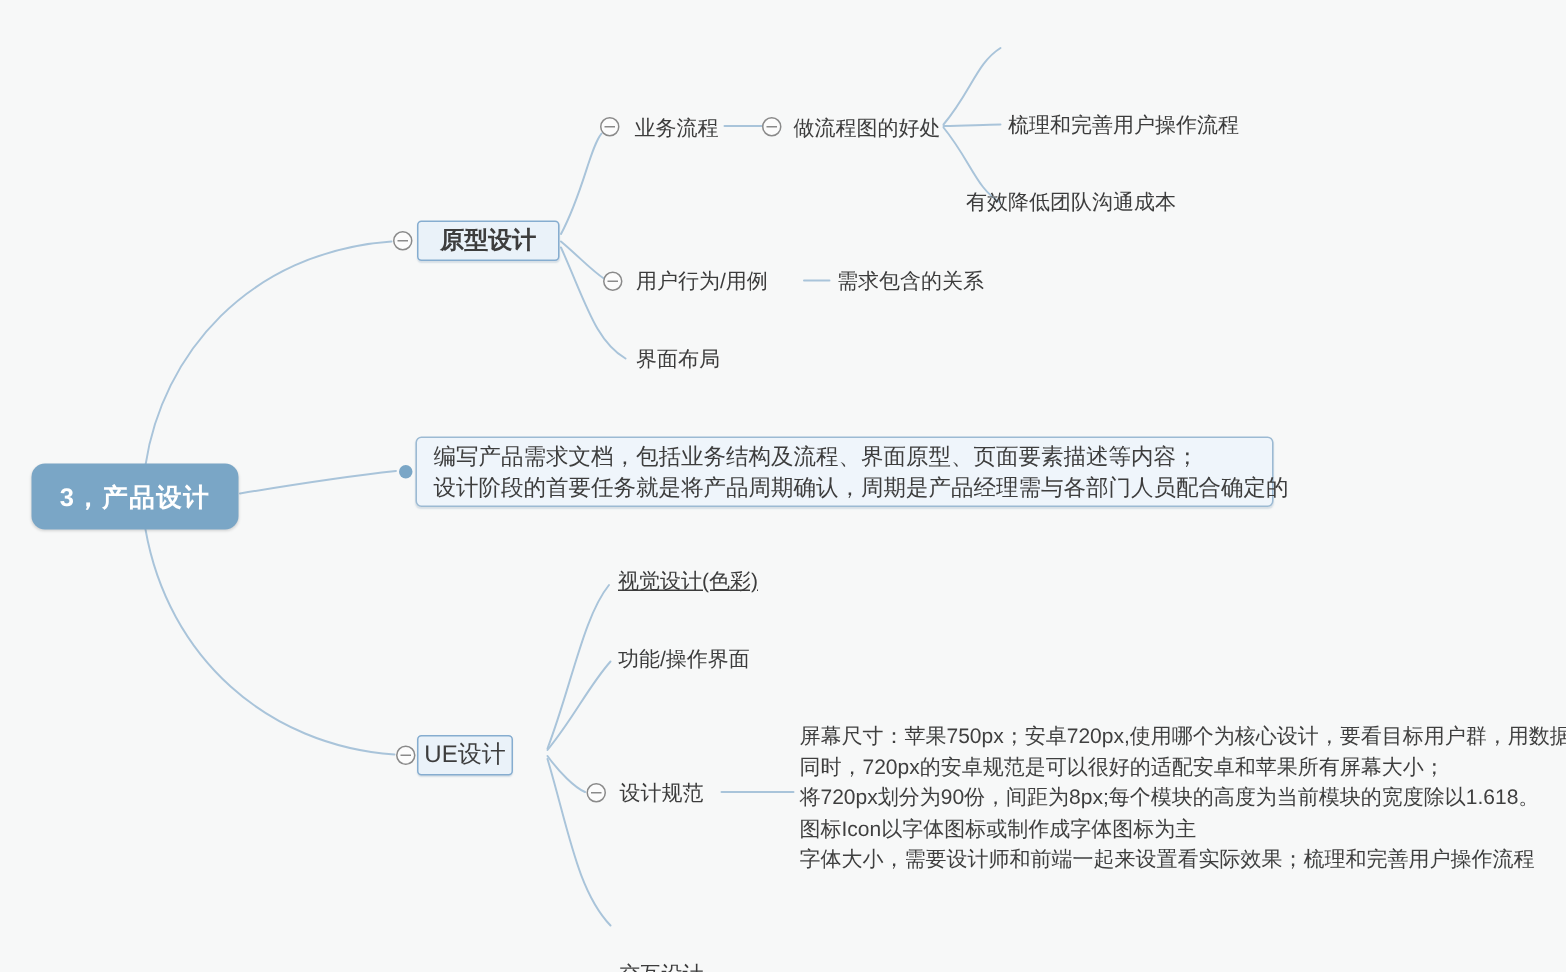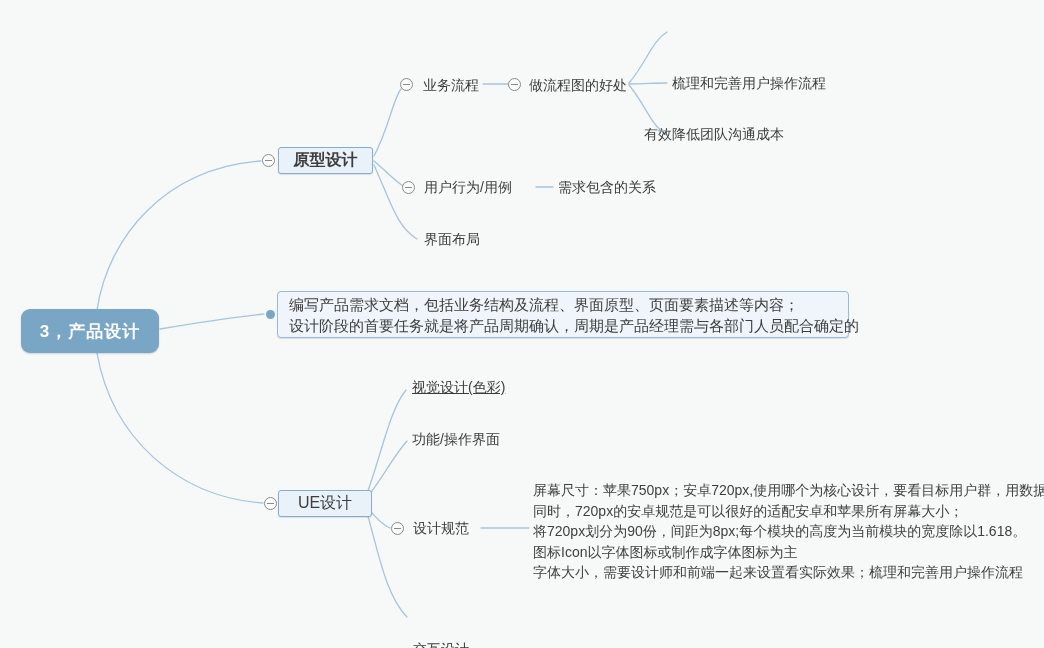--- a/index.html
+++ b/index.html
@@ -19,21 +19,21 @@
     color:#ffffff;font-size:17px;font-weight:bold;letter-spacing:1px;
     box-shadow:0 1px 2px rgba(0,0,0,0.15);
   }
   .node-box{
     position:absolute;background:#eaf2f9;border:1px solid #86add0;border-radius:3px;
     display:flex;align-items:center;justify-content:center;
     font-size:16px;color:#3d3d3d;box-sizing:border-box;
     box-shadow:0 1px 1px rgba(120,150,180,0.25);
   }
   .box-prototype{left:278px;top:147px;width:95px;height:27px;font-weight:bold;}
-  .box-ue{left:278px;top:490px;width:94px;height:27px;}
+  .box-ue{left:278px;top:490px;width:64px;height:27px;}
 
   .label{
     position:absolute;font-size:14px;line-height:17px;color:#3c3c3c;white-space:nowrap;
   }
 
   .prd-box{
     position:absolute;left:277px;top:291px;width:572px;height:47px;
     background:#eff5fb;border:1px solid #9cbad3;border-radius:4px;
     box-sizing:border-box;padding:3px 11px;
     font-size:15px;line-height:20.5px;color:#3d3d3d;

